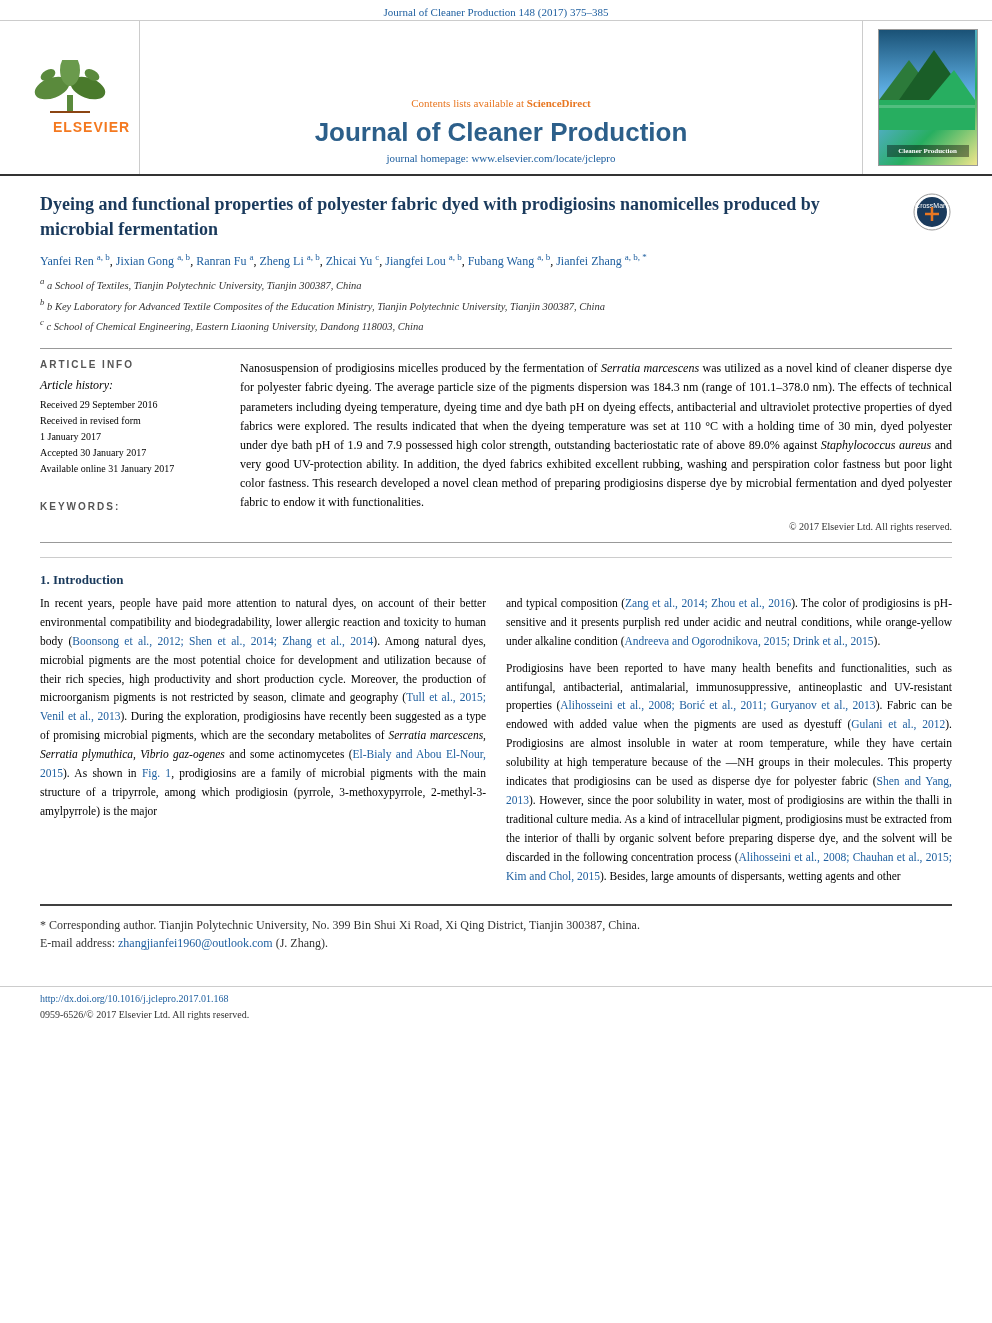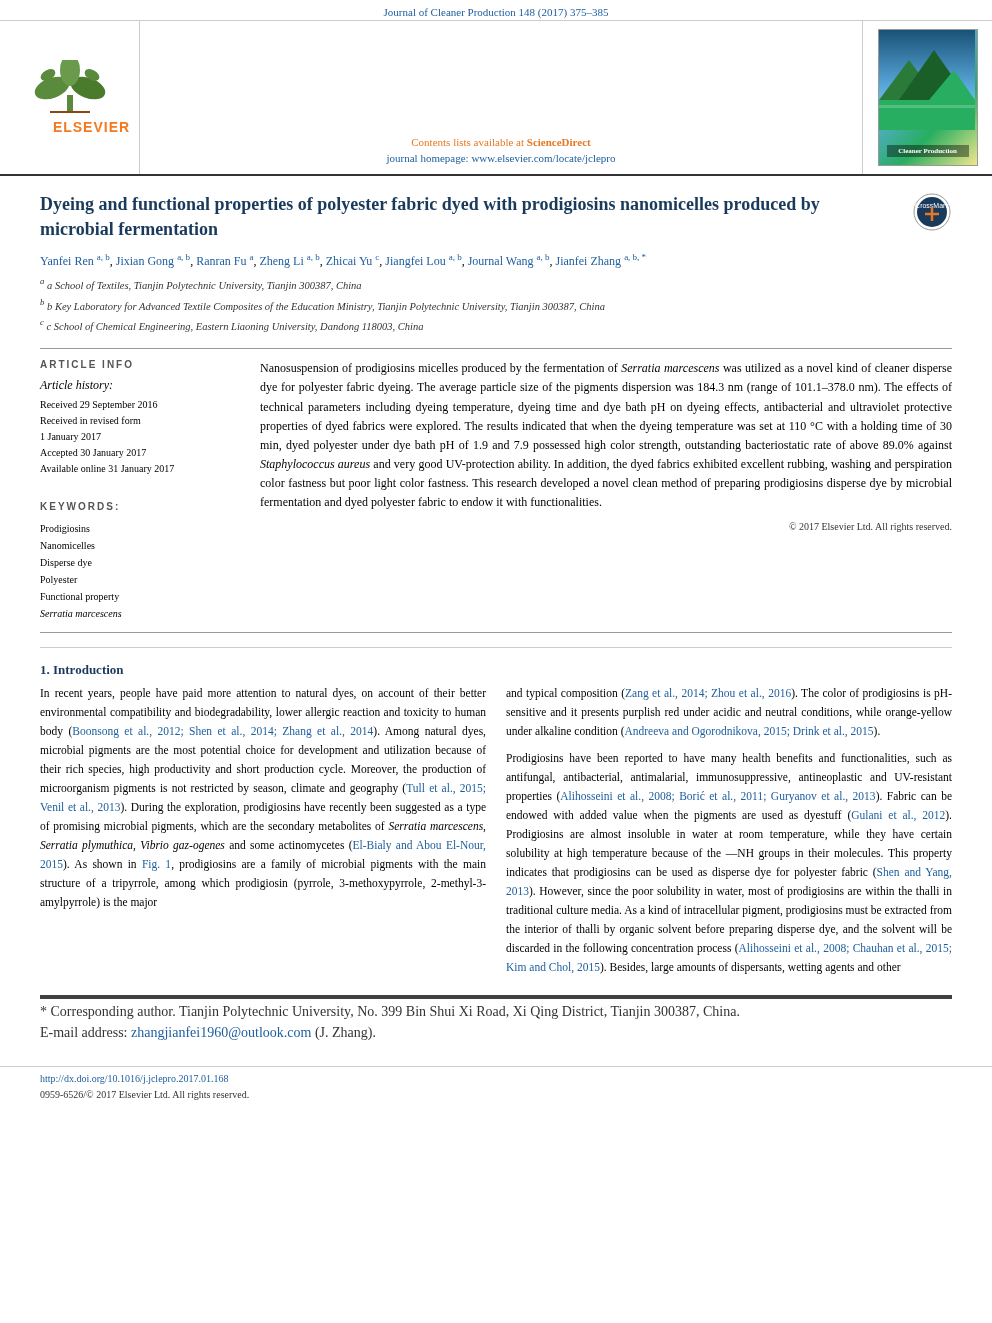--- a/index.html
+++ b/index.html
@@ -149,21 +149,20 @@
       font-style: italic;
       color: #333;
       margin-bottom: 14px;
       line-height: 1.5;
     }
     .affiliations div { margin-bottom: 2px; }
 
     
     .two-col {
       display: flex;
-      gap: 20px;
       margin-top: 10px;
       border-top: 1px solid #999;
       border-bottom: 1px solid #999;
       padding: 10px 0;
     }
     .left-col {
       width: 200px;
       flex-shrink: 0;
     }
     .right-col {
@@ -228,31 +227,31 @@
       flex: 1;
       font-size: 11.5px;
       line-height: 1.65;
       text-align: justify;
     }
     .body-col p { margin-bottom: 8px; }
     .body-col em { font-style: italic; }
 
     
     .footnote-area {
-      border-top: 4px solid #404040;
+      border-top: 2px solid #404040;
       margin-top: 10px;
-      padding-top: 2px;
-      font-size: 14px;
+      padding-top: 10px;
+      font-size: 12px;
       line-height: 1.5;
       color: #333;
     }
 
     
     .bottom-bar {
-      margin-top: 7px;
+      margin-top: 18px;
       padding: 6px 40px;
       border-top: 1px solid #ccc;
     }
     .doi-link {
       color: #2060a0;
       font-size: 10px;
       display: block;
       margin-bottom: 2px;
     }
     .issn-line {
@@ -287,20 +286,21 @@
       <rect x="20" y="51" width="40" height="2" fill="#8B4513"></rect>
     </svg>
     <div class="elsevier-text">ELSEVIER</div>
   </div>
 
   <div class="journal-center">
     <div class="science-direct-link">
       <span>Contents lists available at</span>
       <span style="color:#e87722; font-weight:bold;">ScienceDirect</span>
     </div>
+    <div class="journal-title-main">Journal of Cleaner Production</div>
     <div class="journal-homepage">
       <span>journal homepage:</span>
       <span style="color:#2060a0;">www.elsevier.com/locate/jclepro</span>
     </div>
   </div>
 
   <div class="journal-cover-box">
     <div class="journal-cover-img">
 
       <svg width="96" height="100" viewBox="0 0 96 100" style="position:absolute;top:0;left:0;">
@@ -340,21 +340,21 @@
     </svg>
   </div>
 
   <div class="authors-line">
     <span style="color:#2060a0;">Yanfei Ren</span> <sup>a, b</sup>,
     <span style="color:#2060a0;">Jixian Gong</span> <sup>a, b</sup>,
     <span style="color:#2060a0;">Ranran Fu</span> <sup>a</sup>,
     <span style="color:#2060a0;">Zheng Li</span> <sup>a, b</sup>,
     <span style="color:#2060a0;">Zhicai Yu</span> <sup>c</sup>,
     <span style="color:#2060a0;">Jiangfei Lou</span> <sup>a, b</sup>,
-    <span style="color:#2060a0;">Journal Wang</span> <sup>a, b</sup>,
+    <span style="color:#2060a0;">Fubang Wang</span> <sup>a, b</sup>,
     <span style="color:#2060a0;">Jianfei Zhang</span> <sup>a, b, *</sup>
   </div>
 
   <div class="affiliations">
     <div><sup>a</sup> <span>a School of Textiles, Tianjin Polytechnic University, Tianjin 300387, China</span></div>
     <div><sup>b</sup> <span>b Key Laboratory for Advanced Textile Composites of the Education Ministry, Tianjin Polytechnic University, Tianjin 300387, China</span></div>
     <div><sup>c</sup> <span>c School of Chemical Engineering, Eastern Liaoning University, Dandong 118003, China</span></div>
   </div>
 
   <div class="two-col">
@@ -364,28 +364,20 @@
 
       <div class="article-history-title">Article history:</div>
       <div class="history-item">Received 29 September 2016</div>
       <div class="history-item">Received in revised form</div>
       <div class="history-item">1 January 2017</div>
       <div class="history-item">Accepted 30 January 2017</div>
       <div class="history-item">Available online 31 January 2017</div>
 
       <br>
       <div class="section-label" style="margin-top:8px;">Keywords:</div>
-      <div class="keywords-list">
-        <div>Prodigiosins</div>
-        <div>Nanomicelles</div>
-        <div>Disperse dye</div>
-        <div>Polyester</div>
-        <div>Functional property</div>
-        <div style="font-style:italic;">Serratia marcescens</div>
-      </div>
     </div>
 
     <div class="right-col">
       <div class="abstract-text">
         Nanosuspension of prodigiosins micelles produced by the fermentation of <em>Serratia marcescens</em> was utilized as a novel kind of cleaner disperse dye for polyester fabric dyeing. The average particle size of the pigments dispersion was 184.3 nm (range of 101.1–378.0 nm). The effects of technical parameters including dyeing temperature, dyeing time and dye bath pH on dyeing effects, antibacterial and ultraviolet protective properties of dyed fabrics were explored. The results indicated that when the dyeing temperature was set at 110 °C with a holding time of 30 min, dyed polyester under dye bath pH of 1.9 and 7.9 possessed high color strength, outstanding bacteriostatic rate of above 89.0% against <em>Staphylococcus aureus</em> and very good UV-protection ability. In addition, the dyed fabrics exhibited excellent rubbing, washing and perspiration color fastness but poor light color fastness. This research developed a novel clean method of preparing prodigiosins disperse dye by microbial fermentation and dyed polyester fabric to endow it with functionalities.
       </div>
       <div class="copyright-line">© 2017 Elsevier Ltd. All rights reserved.</div>
     </div>
   </div>
 

